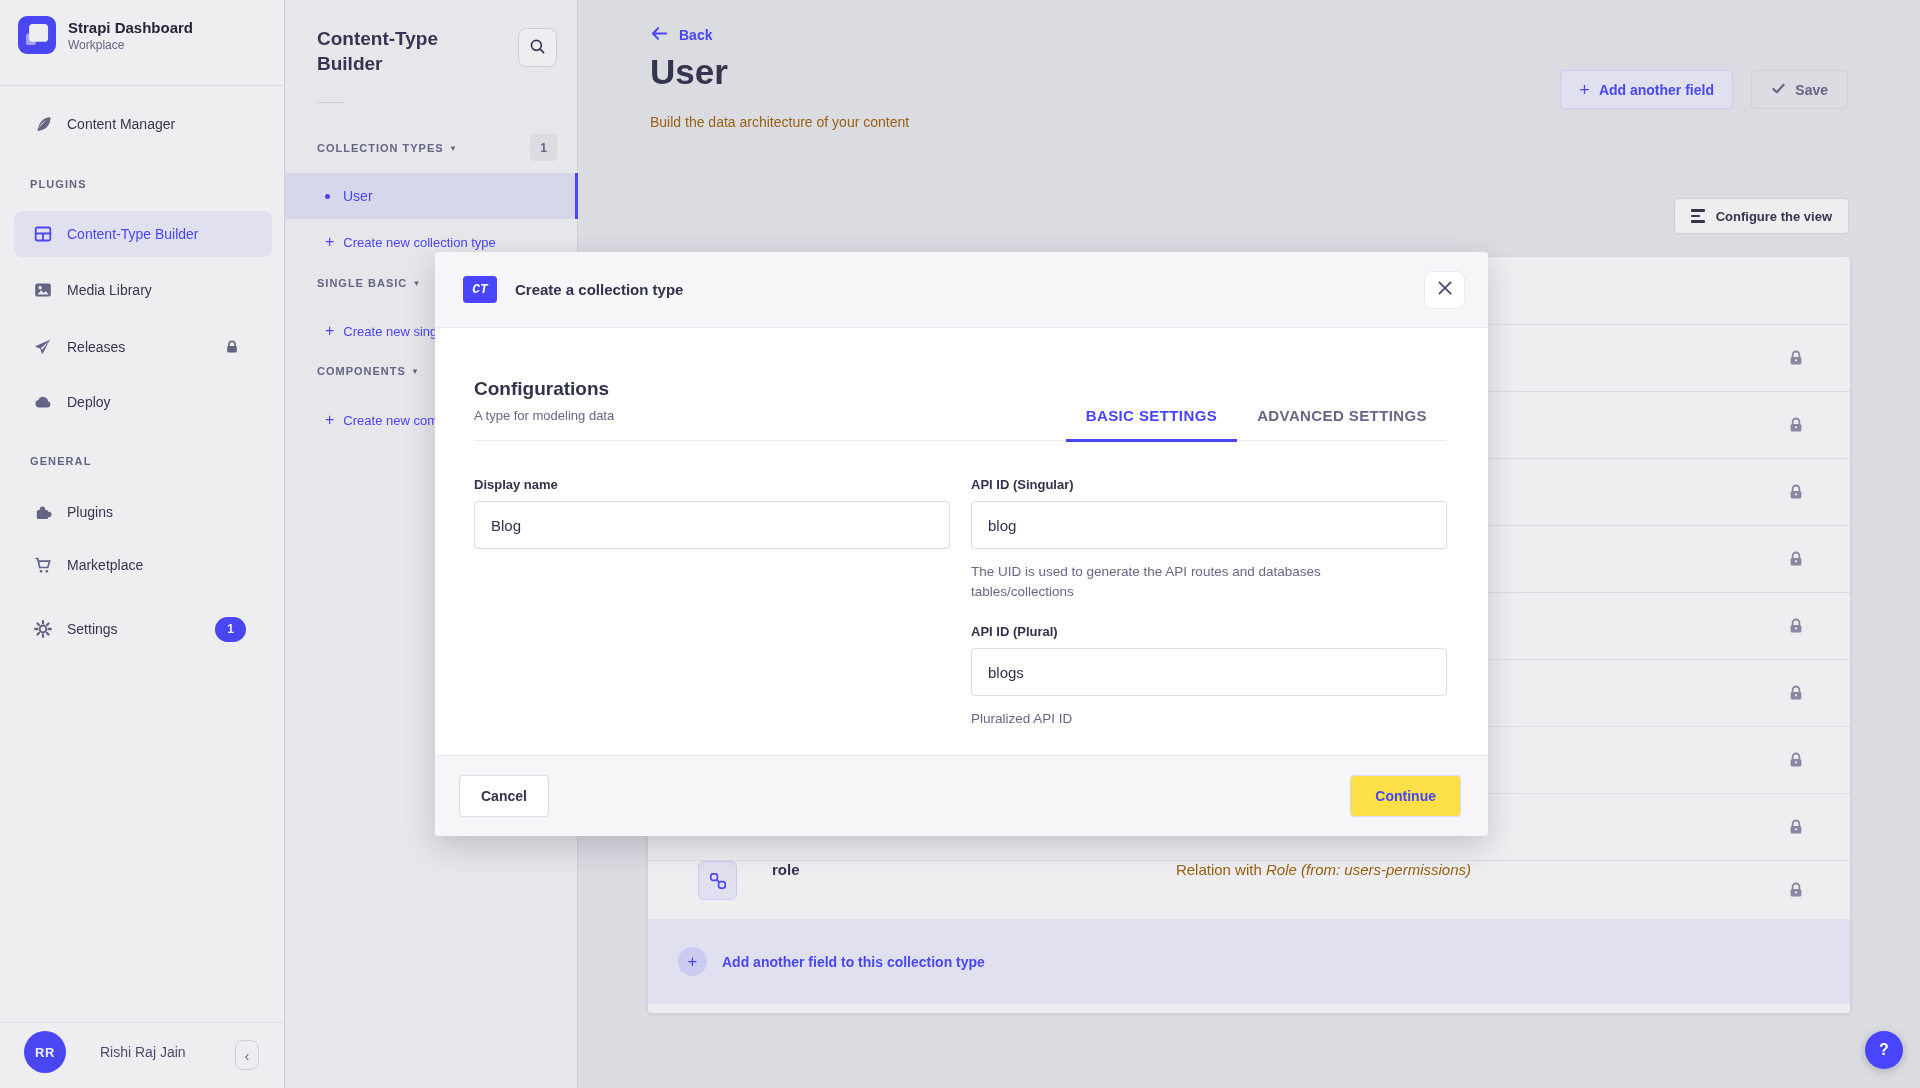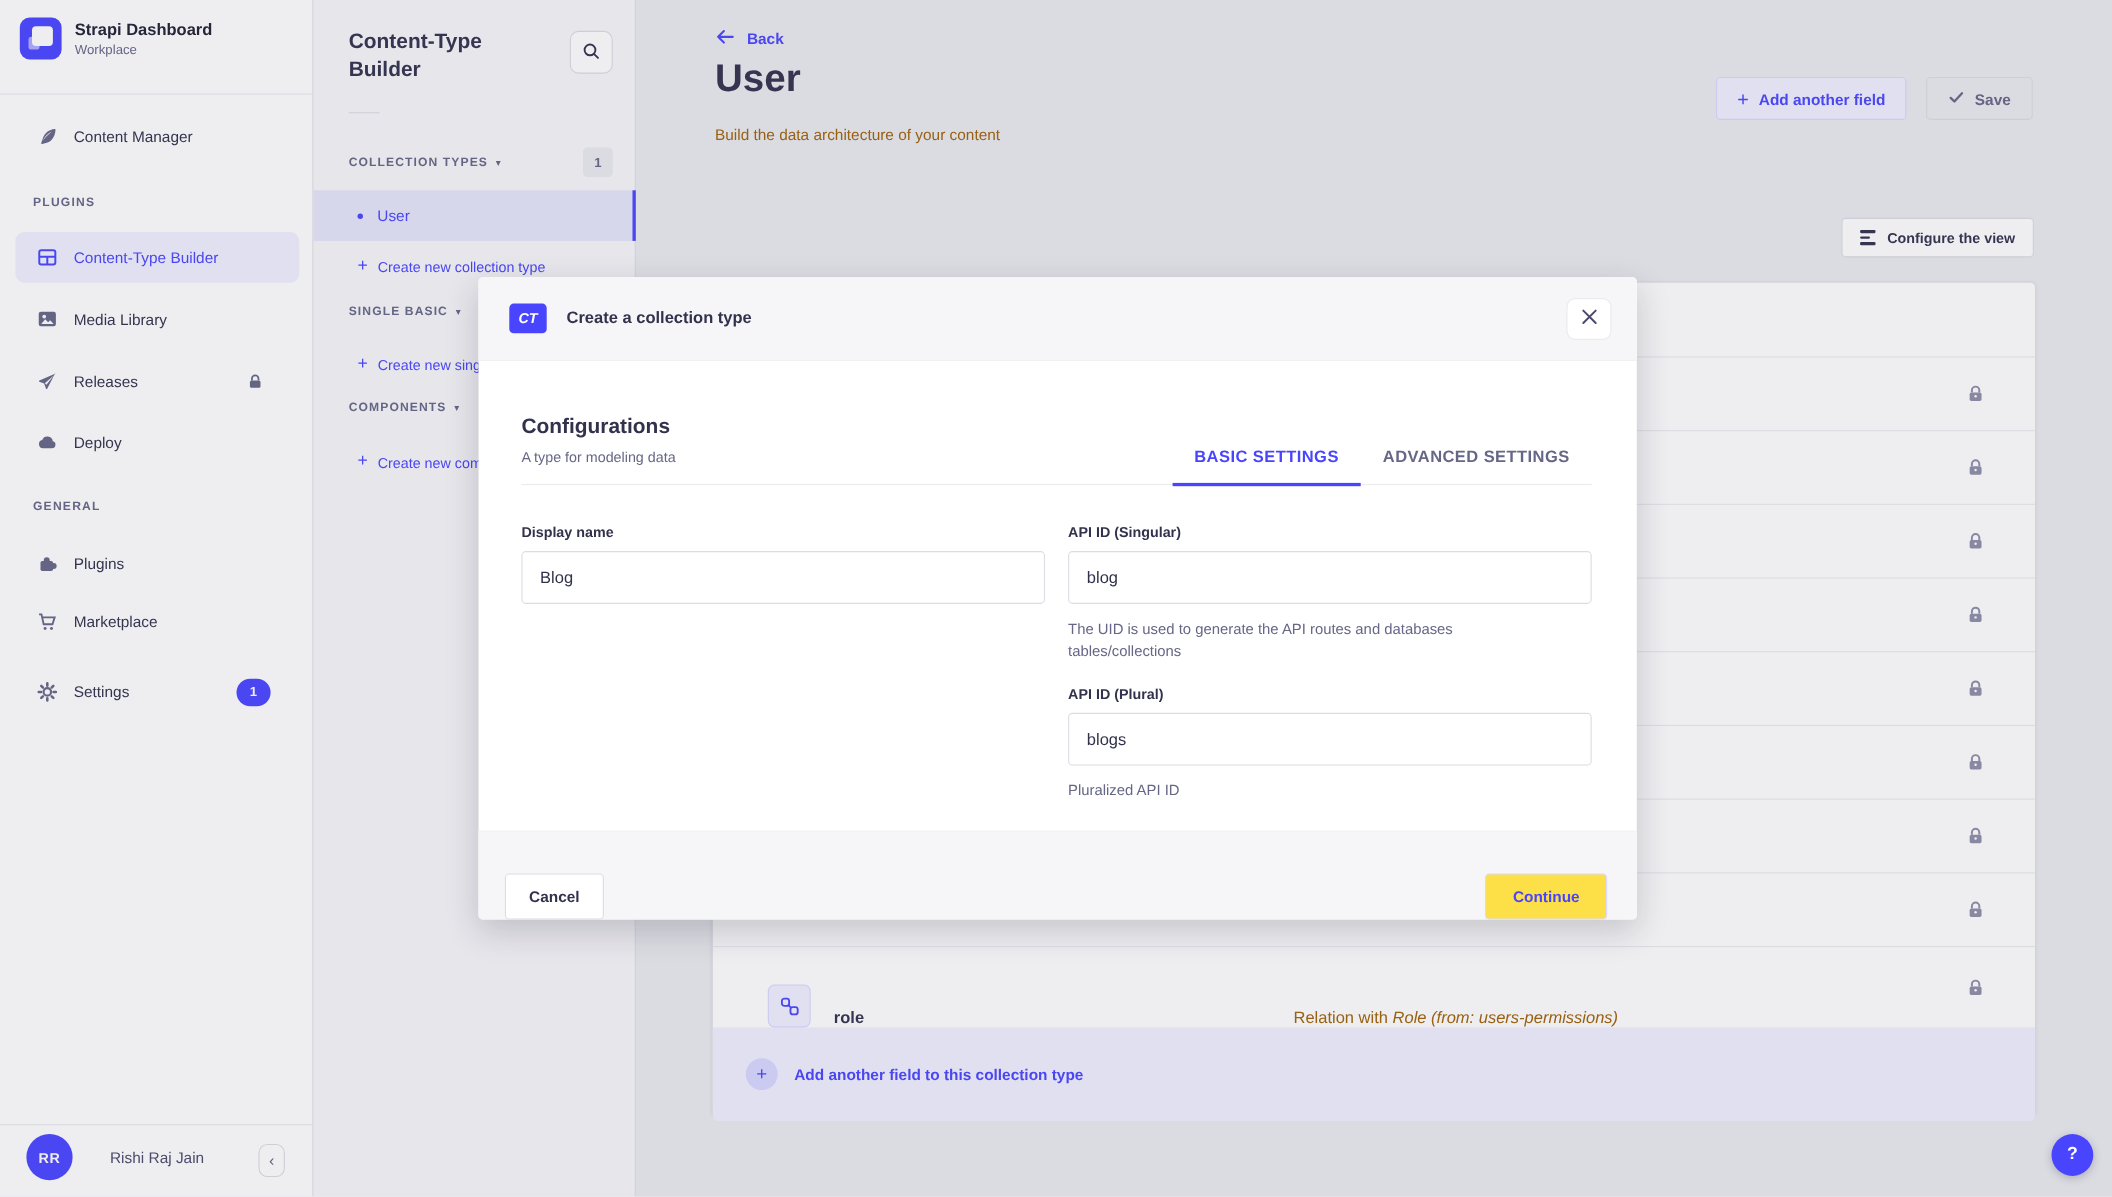--- a/index.html
+++ b/index.html
@@ -53,50 +53,50 @@
   .btn-configure { position:absolute; right:71px; top:198px; height:36px; padding:0 16px; background:#ffffff; border-color:#dcdce4; color:#32324d; font-size:13px; }
   .cfg-icon { display:flex; flex-direction:column; gap:3px; margin-right:2px; }
   .cfg-icon i { display:block; height:2.5px; background:#32324d; border-radius:1px; }
   .cfg-icon i:nth-child(1){ width:14px; } .cfg-icon i:nth-child(2){ width:9px; } .cfg-icon i:nth-child(3){ width:14px; }
 
   
   .table-card { position:absolute; left:70px; top:257px; width:1202px; height:756px; background:#fff; border-radius:4px; box-shadow:0 1px 4px rgba(33,33,52,.1); }
   .t-band { height:67px; position:relative; }
   .t-row { height:67px; position:relative; border-top:1px solid #eaeaef; }
   .t-lock { position:absolute; right:45px; top:50%; transform:translateY(-50%); display:flex; }
-  .t-role { height:74px; border-top:1px solid #eaeaef; position:relative; display:flex; align-items:flex-end; padding-left:50px; gap:21px; cursor:pointer; }
+  .t-role { height:59px; border-top:1px solid #eaeaef; position:relative; display:flex; align-items:flex-start; padding-left:50px; gap:35px; cursor:pointer; }
   .rel-box { width:39px; height:39px; border-radius:6px; background:#f0f0ff; border:1px solid #d9d8ff; display:flex; align-items:center; justify-content:center; }
   .role-name { font-size:15px; font-weight:600; color:#32324d; }
   .role-type { position:absolute; right:379px; font-size:15px; color:#a16207; white-space:nowrap; }
   .role-type em { font-style:italic; }
   .t-footer { height:85px; background:#f0f0ff; border-radius:0 0 4px 4px; display:flex; align-items:center; padding-left:30px; gap:15px; cursor:pointer; }
   .plus-circle { width:29px; height:29px; border-radius:50%; background:#d9d8ff; color:#4945ff; font-size:17px; display:flex; align-items:center; justify-content:center; }
   .t-footer-label { color:#4945ff; font-size:14px; font-weight:600; }
 
   
   .overlay { position:absolute; inset:0; background:rgba(85,85,115,0.10); z-index:50; }
   .modal { position:absolute; left:435px; top:252px; width:1053px; height:584px; background:#fff; border-radius:4px; box-shadow:0 10px 30px rgba(33,33,52,.2); z-index:100; display:flex; flex-direction:column; }
   .m-head { height:76px; flex:0 0 auto; background:#f6f6f9; border-bottom:1px solid #eaeaef; border-radius:4px 4px 0 0; display:flex; align-items:center; padding:0 23px 0 28px; }
-  .ct-badge { width:34px; height:27px; border-radius:4px; background:#4945ff; color:#fff; font-size:13px; font-weight:700; font-style:italic; display:flex; align-items:center; justify-content:center; }
+  .ct-badge { width:34px; height:27px; border-radius:4px; background:#4945ff; color:#fff; font-size:13px; font-weight:700; font-style:italic; display:flex; align-items:center; justify-content:center;font-family:Liberation Mono, monospace; }
   .m-title { margin-left:18px; font-size:15px; font-weight:600; color:#32324d; }
   .m-close { margin-left:auto; width:41px; height:38px; border-radius:8px; background:#fff; border:1px solid #eaeaef; display:flex; align-items:center; justify-content:center; cursor:pointer; }
   .m-body { flex:1 1 auto; padding:49px 41px 0 39px; }
   .m-toprow { display:flex; align-items:flex-end; border-bottom:1px solid #eaeaef; }
   .m-sec-title { font-size:19px; font-weight:600; color:#32324d; line-height:24px; }
   .m-sec-sub { font-size:13px; color:#666687; margin-top:7px; padding-bottom:17px; }
   .m-tabs { margin-left:auto; display:flex; }
   .tab { padding:0 20px 15px; font-size:15px; font-weight:700; letter-spacing:.4px; color:#666687; border-bottom:3px solid transparent; margin-bottom:-2px; cursor:pointer; }
   .tab.active { color:#4945ff; border-bottom-color:#4945ff; }
   .m-grid { display:flex; gap:21px; margin-top:34px; }
   .m-col { width:476px; }
   .f-label { font-size:13px; font-weight:600; color:#32324d; }
   .f-input { margin-top:8px; width:100%; height:48px; border:1px solid #dcdce4; border-radius:4px; padding:0 16px; font-size:15px; color:#32324d; font-family:"Liberation Sans","DejaVu Sans",sans-serif; background:#fff; outline:none; }
   .f-hint { margin-top:13px; font-size:13.5px; line-height:20px; color:#666687; max-width:420px; }
   .f-block2 { margin-top:20px; }
-  .m-foot { flex:0 0 auto; height:81px; background:#f6f6f9; border-top:1px solid #eaeaef; border-radius:0 0 4px 4px; display:flex; align-items:flex-end; justify-content:space-between; padding:0 27px 0 24px; }
+  .m-foot { flex:0 0 auto; height:81px; background:#f6f6f9; border-top:1px solid #eaeaef; border-radius:0 0 4px 4px; display:flex; align-items:center; justify-content:space-between; padding:0 27px 0 24px; }
   .btn-cancel { height:42px; padding:0 21px; background:#fff; border-color:#dcdce4; color:#32324d; font-size:14px; }
   .btn-continue { height:42px; padding:0 24px; background:#fde047; border-color:#d9d8ff; color:#4945ff; font-size:14px; }
 
   .help-btn { position:absolute; right:17px; bottom:19px; width:38px; height:38px; border-radius:50%; background:#4945ff; color:#fff; font-size:16px; font-weight:700; display:flex; align-items:center; justify-content:center; z-index:110; cursor:pointer; box-shadow:0 2px 8px rgba(33,33,52,.25); }
 </style>
 </head>
 <body>
 
 <div class="canvas">
 

